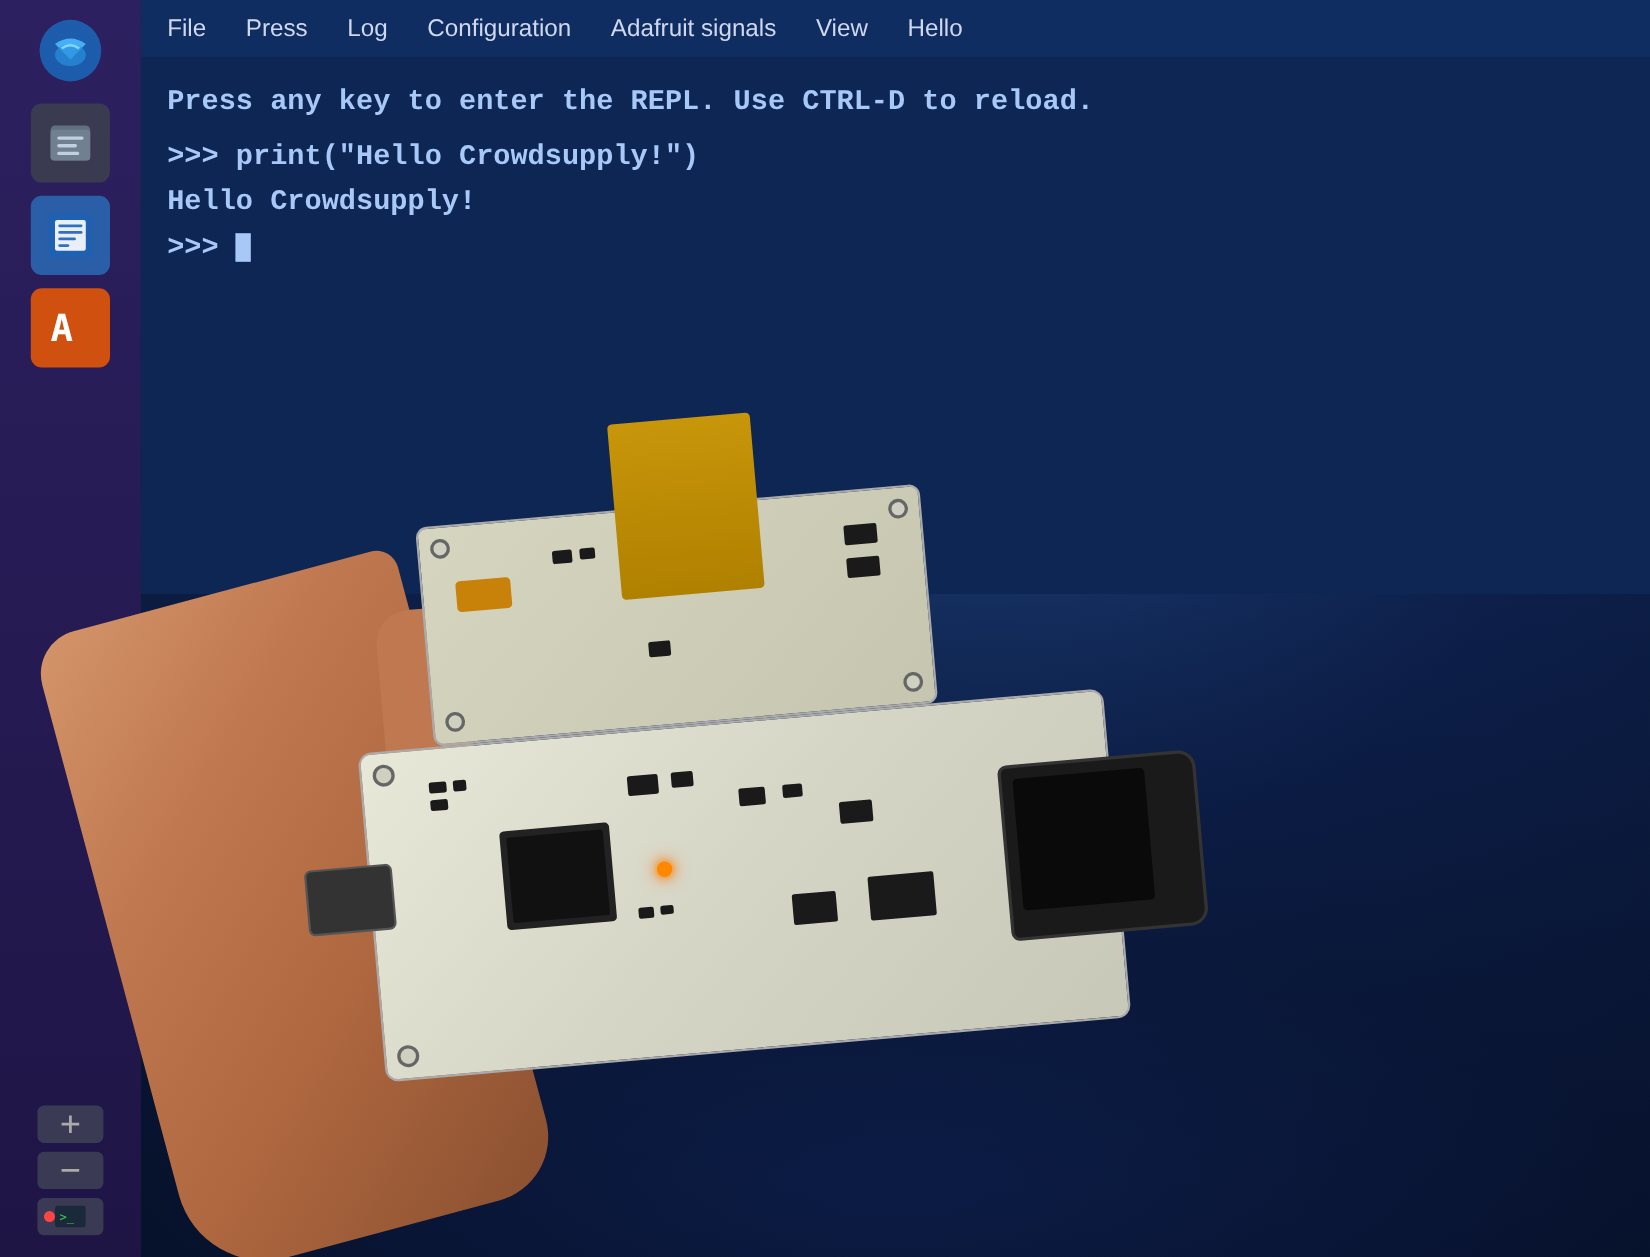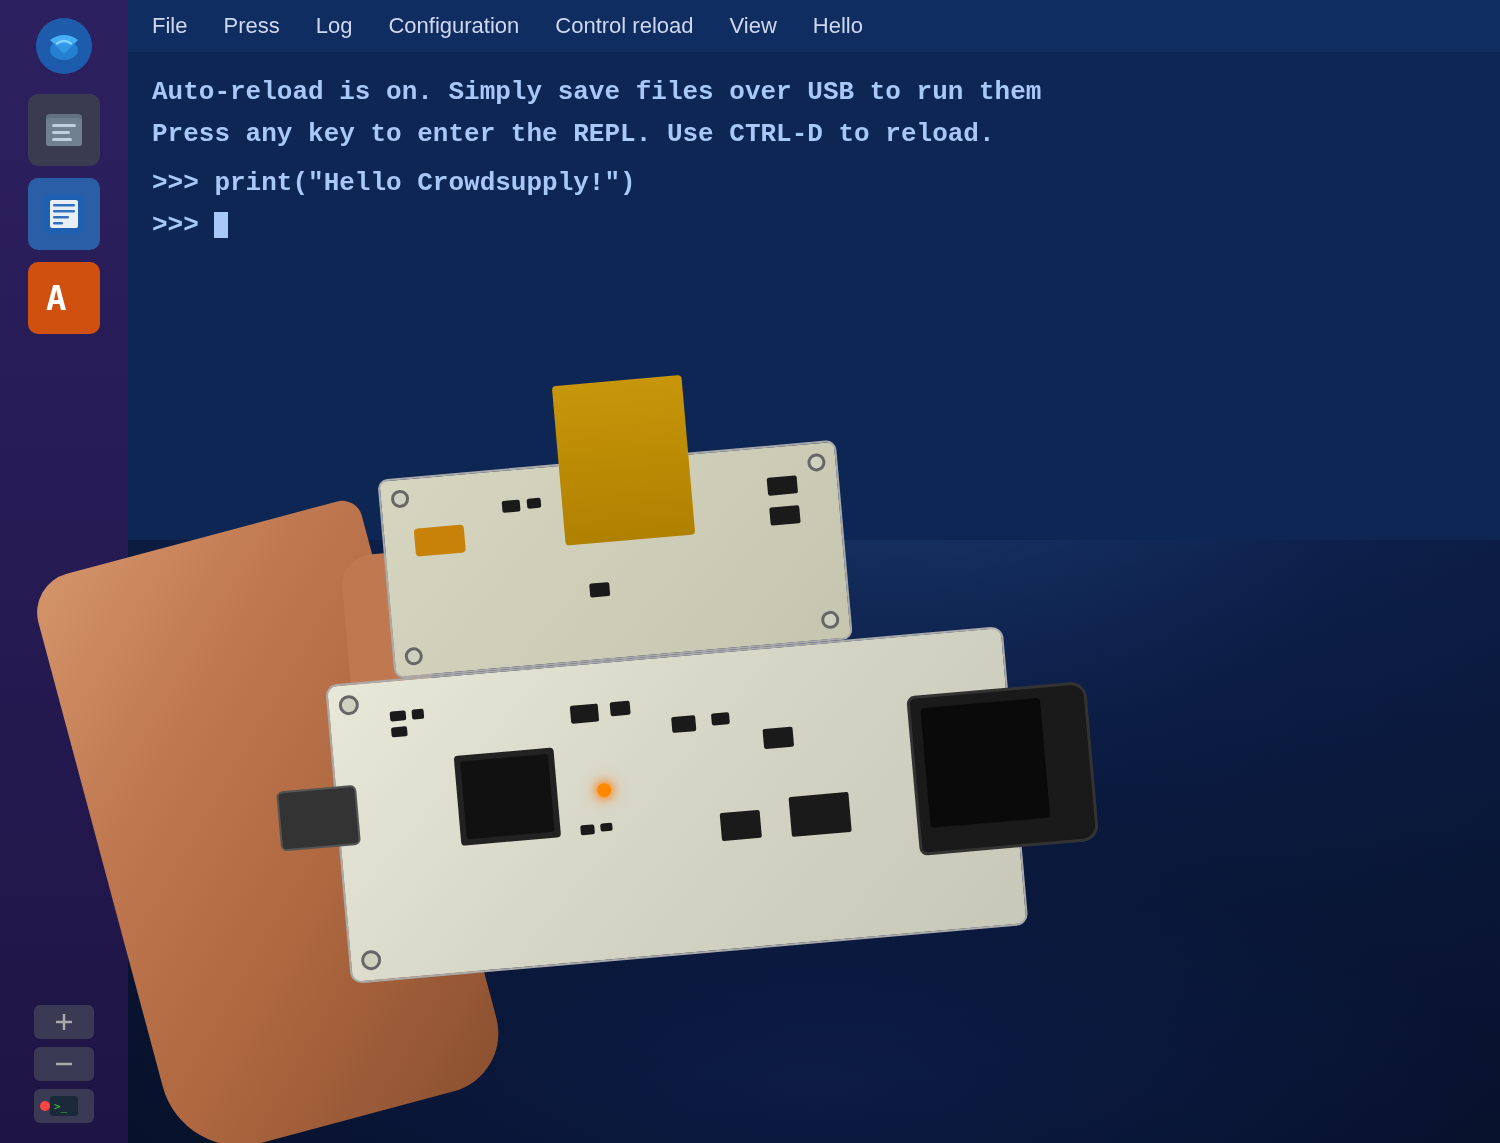--- a/index.html
+++ b/index.html
@@ -405,34 +405,34 @@
   </div>
 </div>
 
 <div class="terminal-window">
 
   <div class="menu-bar">
     <span class="menu-item">File</span>
     <span class="menu-item">Press</span>
     <span class="menu-item">Log</span>
     <span class="menu-item">Configuration</span>
-    <span class="menu-item">Control reload</span>
+    <span class="menu-item">Adafruit signals</span>
     <span class="menu-item">View</span>
     <span class="menu-item">Hello</span>
   </div>
 
   <div class="terminal-content">
-    <div class="terminal-line">
-      <span>Auto-reload is on. Simply save files over USB to run them</span>
-    </div>
     <div class="terminal-line" style="margin-bottom: 8px;">
       <span>Press any key to enter the REPL. Use CTRL-D to reload.</span>
     </div>
     <div class="terminal-line">
       <span>&gt;&gt;&gt; print("Hello Crowdsupply!")</span>
+    </div>
+    <div class="terminal-line">
+      <span>Hello Crowdsupply!</span>
     </div>
     <div class="terminal-line">
       <span>&gt;&gt;&gt; </span><span class="terminal-cursor"></span>
     </div>
   </div>
 </div>
 
 <div class="photo-overlay">
 
   <div class="hand"></div>

